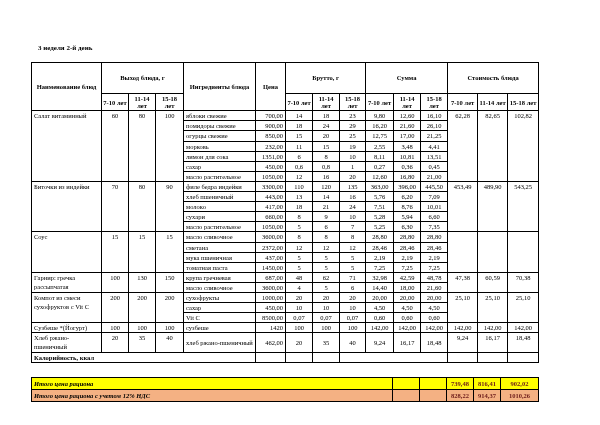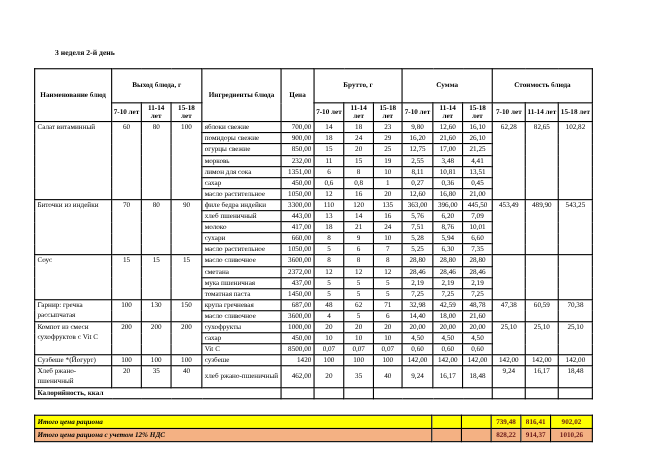--- a/index.html
+++ b/index.html
@@ -3,21 +3,21 @@
 <meta charset="utf-8">
 <style>
   html,body{margin:0;padding:0;}
   body{
     width:600px;height:425px;overflow:hidden;background:#ffffff;
     font-family:"Liberation Serif","DejaVu Serif",serif;color:#000;
   }
   .page{position:relative;width:600px;height:425px;background:#fff;}
   .doc-title{
     position:absolute;left:38px;top:44px;
-    font-size:7px;font-weight:bold;white-space:nowrap;margin-left:12px;
+    font-size:7px;font-weight:bold;white-space:nowrap;
   }
   .tables-wrap{position:absolute;left:31px;top:62px;width:508px;}
   table{border-collapse:collapse;table-layout:fixed;width:507px;}
   td,th{
     border:1px solid #000;
     font-size:6.5px;line-height:1.4;
     padding:0 2px;vertical-align:middle;
     overflow:hidden;word-wrap:break-word;
   }
   thead th{font-weight:bold;text-align:center;vertical-align:middle;padding:1px 1px;}

